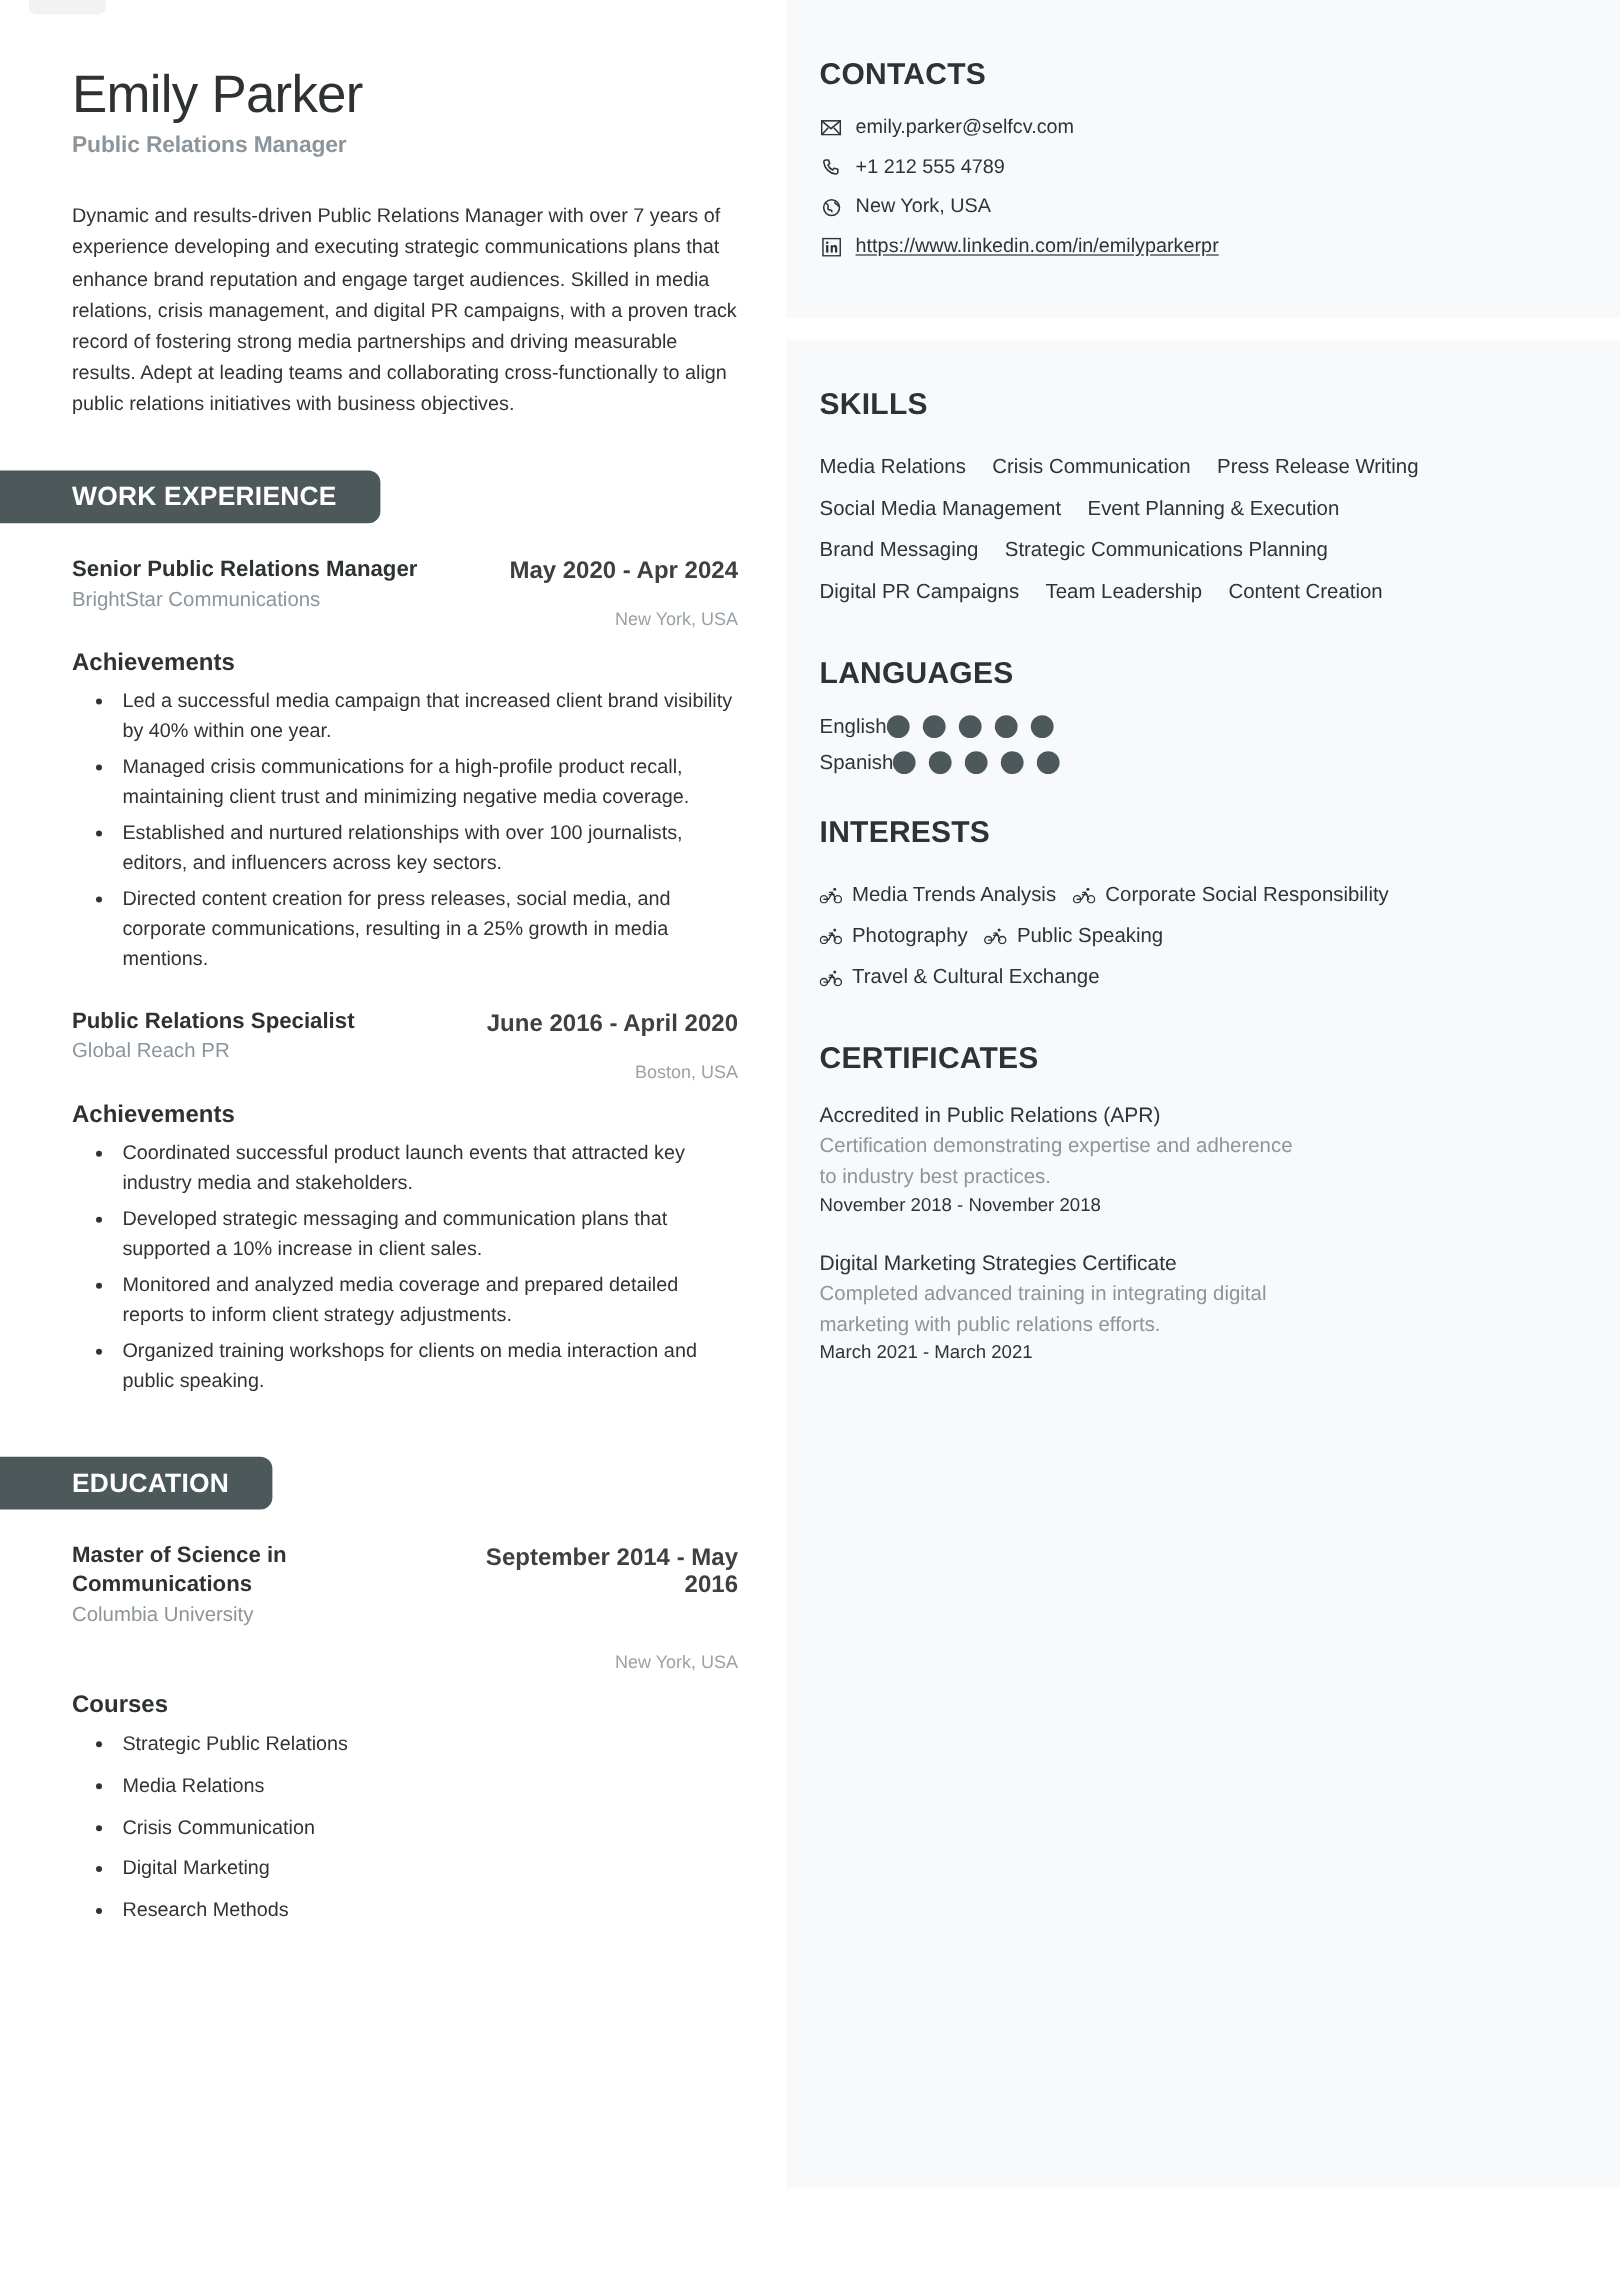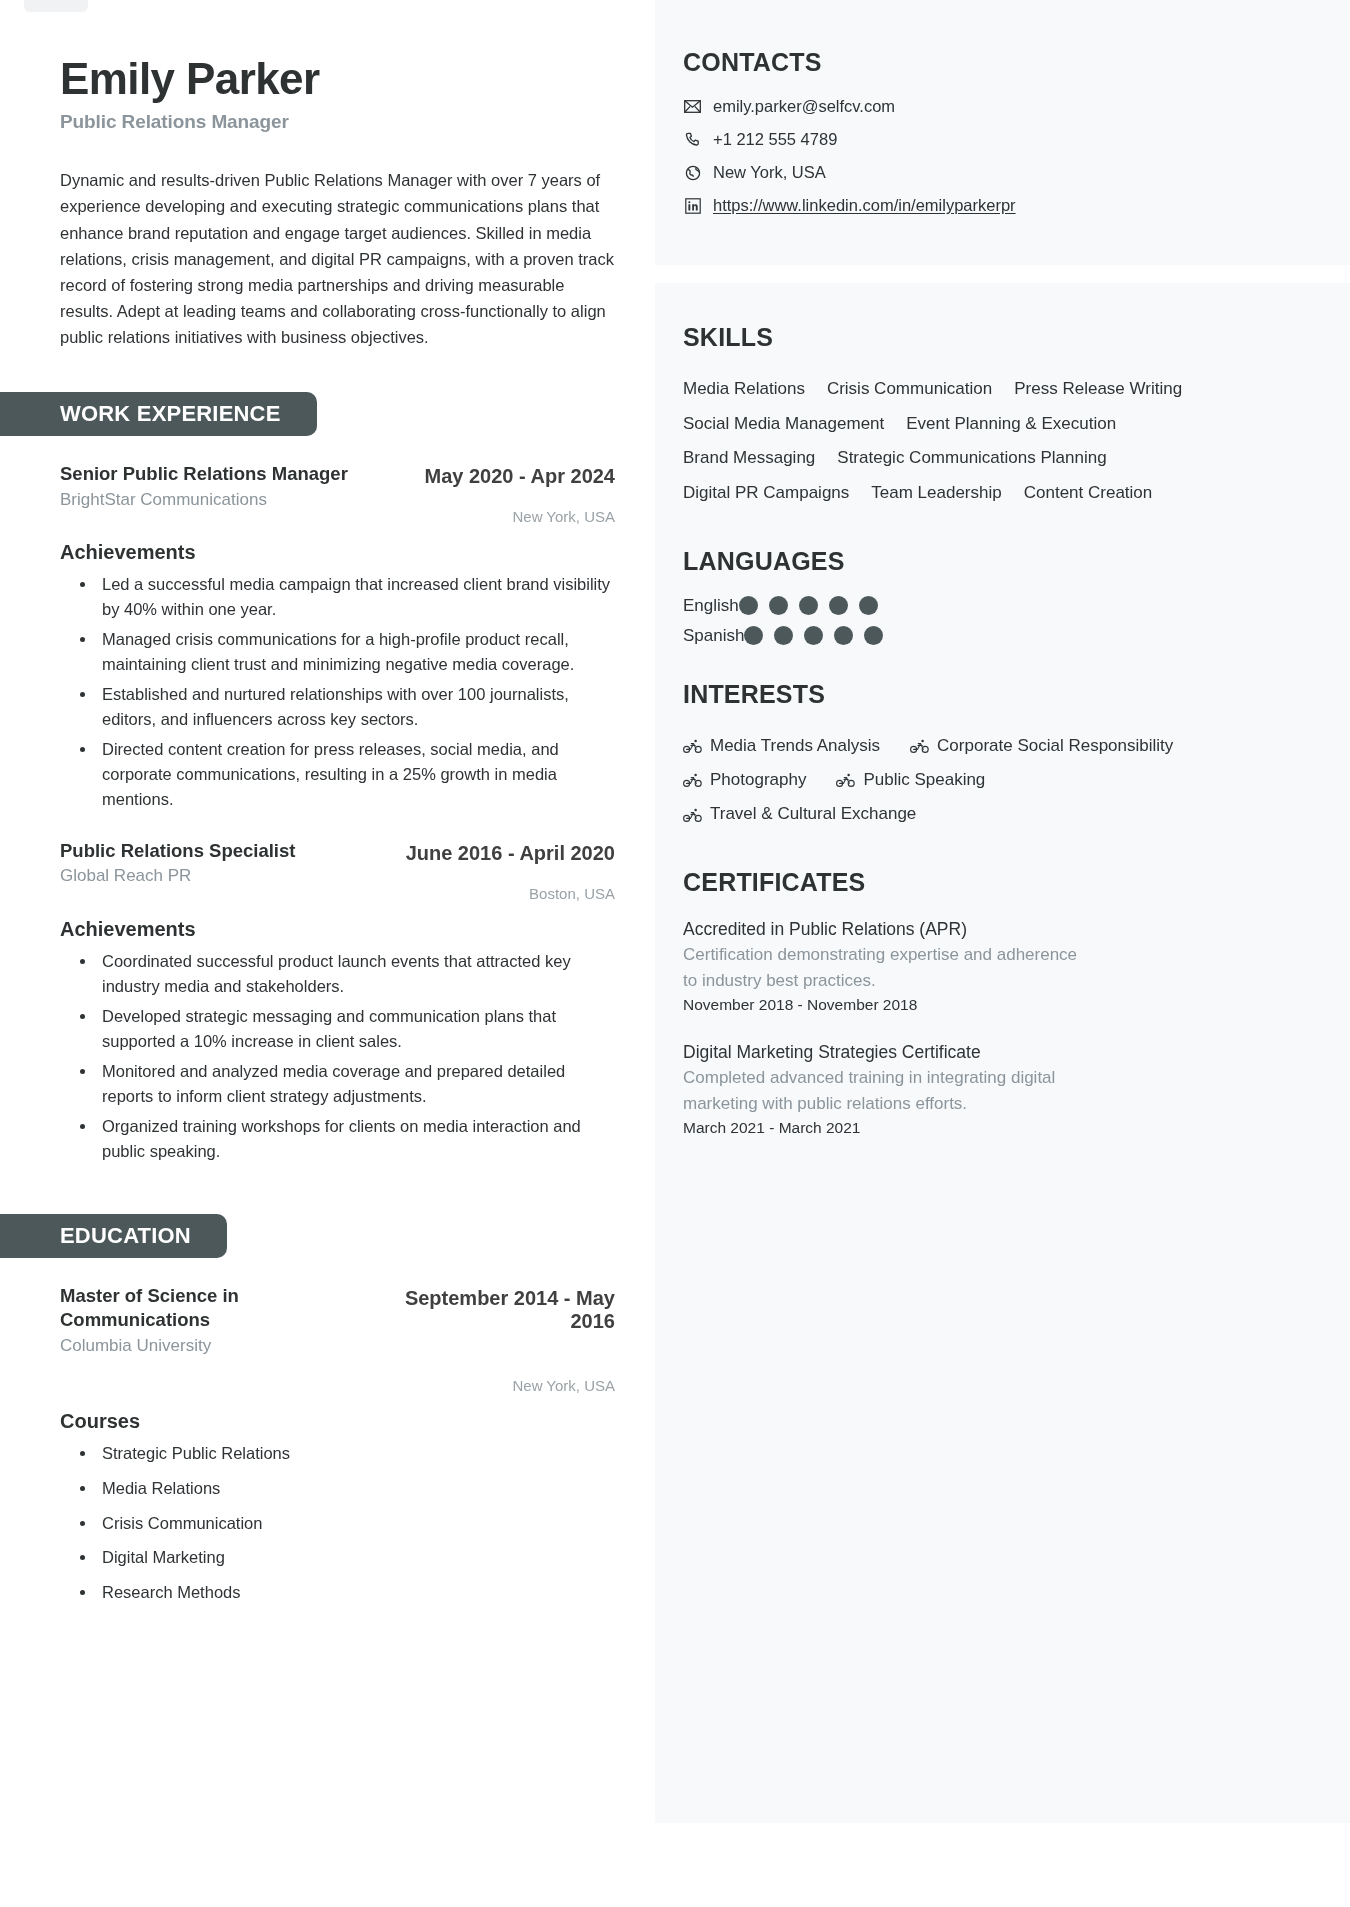--- a/index.html
+++ b/index.html
@@ -30,21 +30,21 @@
     position: absolute;
     top: -14px;
     left: 24px;
     width: 64px;
     height: 26px;
     background: #f1f2f4;
     border-radius: 0 0 6px 6px;
   }
   .name {
     font-size: 44px;
-    font-weight: 700;
+    font-weight: 400;
     color: #2e3233;
     letter-spacing: -0.6px;
     line-height: 1.1;
     margin-bottom: 8px;
   }
   .job-title {
     font-size: 19px;
     font-weight: 700;
     color: #8b959b;
     letter-spacing: -0.1px;
@@ -232,21 +232,21 @@
   .dot {
     width: 19px; height: 19px;
     border-radius: 50%;
     background: #4d585b;
   }
   .lang-block { margin-bottom: 34px; }
 
   .interests-wrap {
     display: flex;
     flex-wrap: wrap;
-    column-gap: 30px;
+    column-gap: 14px;
     max-width: 530px;
     margin-bottom: 36px;
   }
   .interest {
     display: flex;
     align-items: center;
     gap: 8px;
     font-size: 17px;
     color: #2f3335;
     line-height: 2.02;

